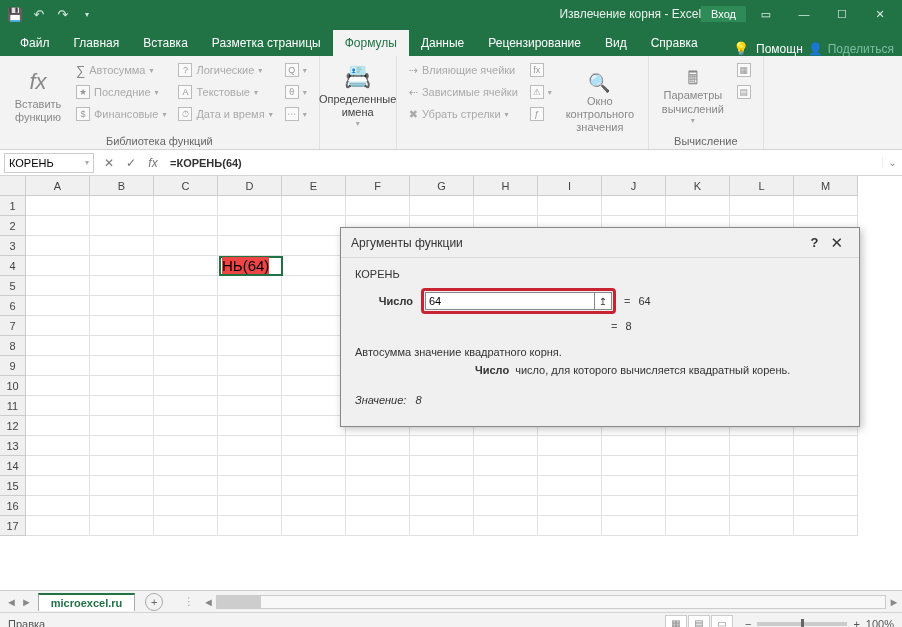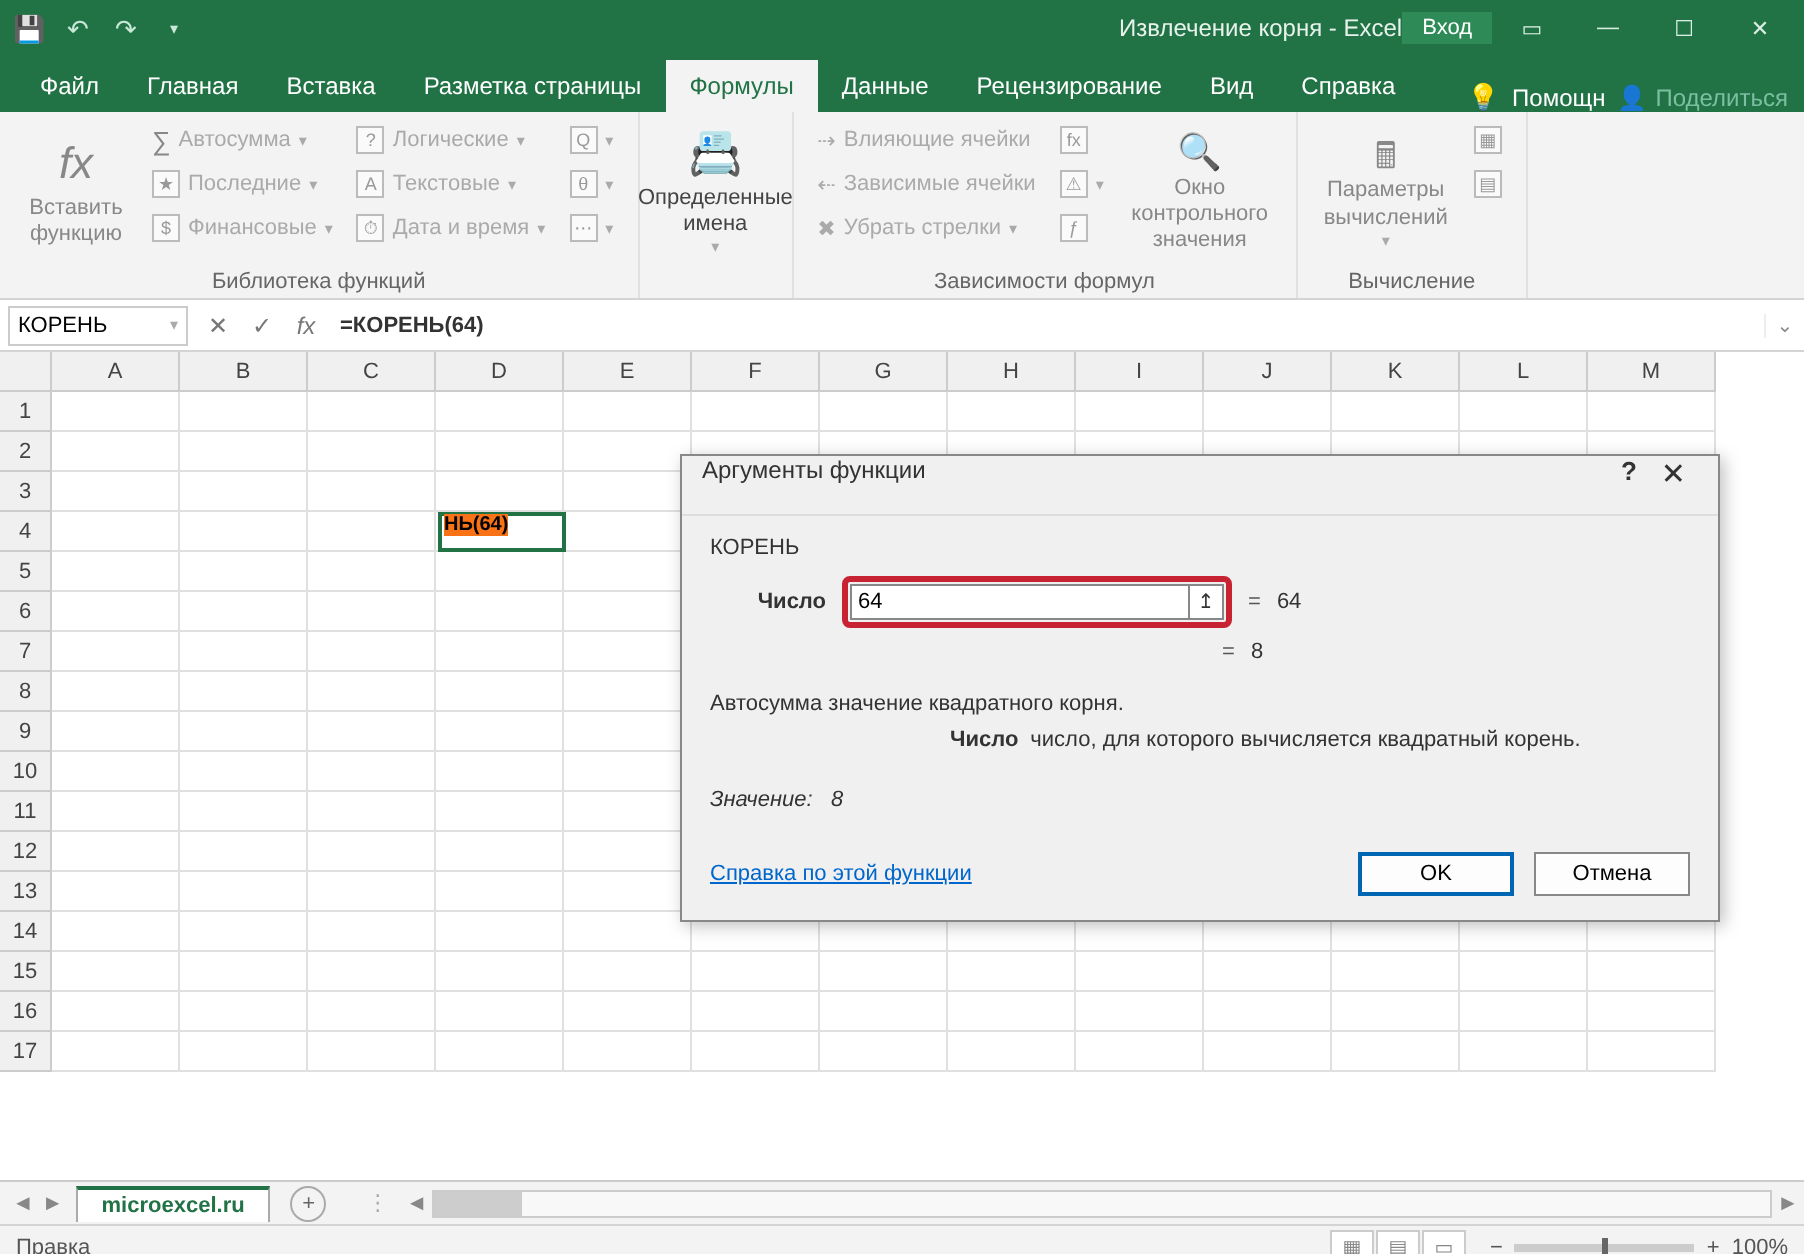--- a/index.html
+++ b/index.html
@@ -50,21 +50,21 @@
 .colhead { width:64px; border-right:1px solid #ccc; border-bottom:1px solid #ccc; background:#f0f0f0; text-align:center; font-size:11px; line-height:20px; color:#444;}
 .rowheads { position:absolute; left:0; top:20px; width:26px;}
 .rowhead { height:20px; border-right:1px solid #ccc; border-bottom:1px solid #ccc; background:#f0f0f0; text-align:center; font-size:11px; line-height:20px; color:#444;}
 .cells { position:absolute; left:26px; top:20px; }
 .cell-row { display:flex; }
 .cell { width:64px; height:20px; border-right:1px solid #e0e0e0; border-bottom:1px solid #e0e0e0; font-size:11px; padding:0 3px; line-height:20px;}
 .active-cell { position:absolute; border:2px solid #217346; background:#fff; pointer-events:none;}
 
 
 .dialog { position:absolute; background:#f0f0f0; border:1px solid #888; box-shadow: 2px 2px 8px rgba(0,0,0,0.25); }
-.dlg-title { height:30px; display:flex; align-items:flex-start; padding:0 10px; font-size:12px; color:#333; border-bottom:1px solid #ddd;}
+.dlg-title { height:30px; display:flex; align-items:center; padding:0 10px; font-size:12px; color:#333; border-bottom:1px solid #ddd;}
 .dlg-title-txt { flex:1; }
 .dlg-close { font-size:15px; padding:0 6px; }
 .dlg-help { font-size:13px; padding:0 6px; font-weight:bold;}
 .dlg-body { padding: 10px 14px; font-size:11px; color:#333;}
 .func-name { font-weight:normal; margin-bottom:8px;}
 .arg-row { display:flex; align-items:center; gap:8px; margin-bottom:6px; padding-left:10px;}
 .arg-label { font-weight:bold; width:48px; text-align:right;}
 .arg-input-wrap { border:3px solid #c82333; border-radius:4px; padding:1px; display:flex; align-items:center;}
 .arg-input { border:1px solid #888; width:170px; height:18px; font-size:11px; padding:0 3px; outline:none;}
 .arg-picker { width:18px; height:18px; border:1px solid #888; margin-left:-1px; display:flex; align-items:center; justify-content:center; font-size:10px; background:#fff;}
@@ -232,21 +232,20 @@
           </div>
         <div class="small-btn">
             <span class="sq">ƒ</span>
           </div>
       </div>
       <div class="big-btn" style="width:80px">
         <div style="font-size:18px">🔍</div>
         <div>Окно контрольного значения</div>
       </div>
     </div>
-    <div class="group-label">Зависимости формул</div>
   </div>
   <div class="group">
     <div class="group-content">
       <div class="big-btn" style="width:72px">
         <div style="font-size:18px">🖩</div>
         <div>Параметры вычислений</div>
         <div class="dd">▾</div>
       </div>
       <div class="small-btns">
         <div class="small-btn">
@@ -560,21 +559,21 @@
         <div class="cell"></div>
         <div class="cell"></div>
         <div class="cell"></div>
         <div class="cell"></div>
         <div class="cell"></div>
         <div class="cell"></div>
         <div class="cell"></div>
       </div>
     </div>
   <div class="active-cell" style="left:219px; top:80px; width:64px; height:20px;"></div>
-  <div style="position:absolute; left:222px; top:81px; font-size:10px; background:#f97316;font-weight:bold;">НЬ(64)</div>
+  <div style="position:absolute; left:222px; top:81px; font-size:15px; background:#ef4444;">НЬ(64)</div>
 </div>
 
 <div class="dialog" style="left:340px; top:227px; width:520px;">
   <div class="dlg-title">
     <div class="dlg-title-txt">Аргументы функции</div>
     <div class="dlg-help">?</div>
     <div class="dlg-close">✕</div>
   </div>
   <div class="dlg-body">
     <div class="func-name">КОРЕНЬ</div>
@@ -594,25 +593,20 @@
     <div class="desc">Автосумма значение квадратного корня.</div>
     <div class="arg-desc">
       <b>Число</b>
       <span>число, для которого вычисляется квадратный корень.</span>
     </div>
     <div class="result-row">
       <span>Значение:</span>&nbsp;&nbsp;
       <span>8</span>
     </div>
   </div>
-  <div class="dlg-footer">
-    <a class="help-link">Справка по этой функции</a>
-    <button class="dlg-btn primary">OK</button>
-    <button class="dlg-btn">Отмена</button>
-  </div>
 </div>
 
 <div class="sheettabs">
   <div class="nav-arrows">
     <span>◄</span>
     <span>►</span>
   </div>
   <div class="sheet-tab">microexcel.ru</div>
   <div class="add-sheet">+</div>
   <div class="hscroll">

